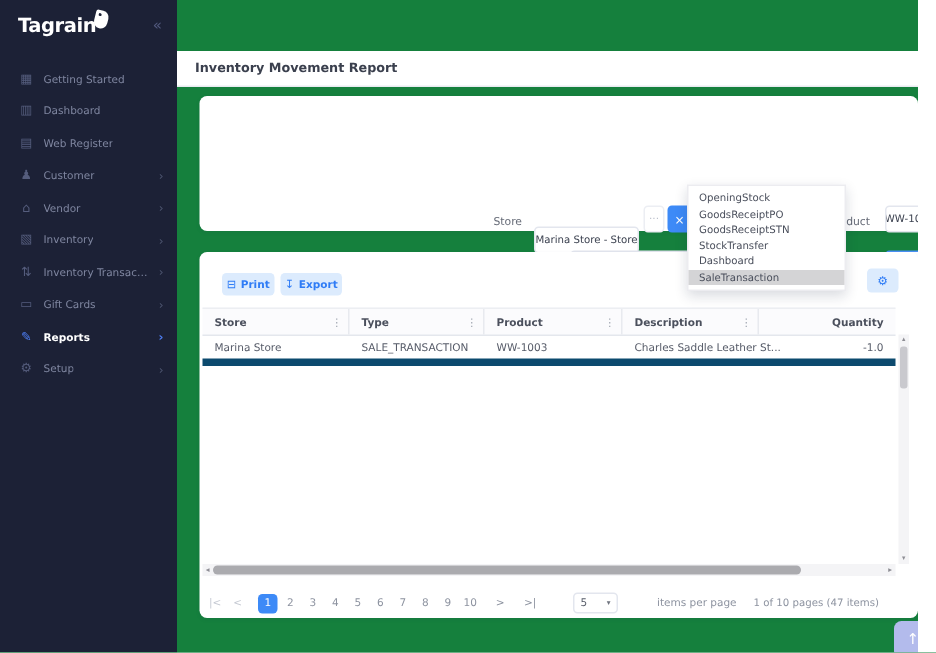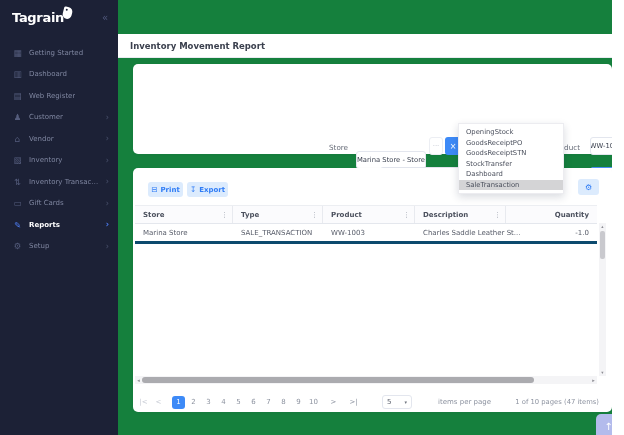--- a/index.html
+++ b/index.html
@@ -56,21 +56,21 @@
   .tool-btn { position:absolute; top:14px; height:15px; background:#dcebfd; border-radius:3px; color:#2f7cf6; font-size:7px; font-weight:bold; display:flex; align-items:center; justify-content:center; gap:3px; cursor:pointer; }
   .tool-btn .t-ico { font-size:7.5px; font-weight:normal; }
   .btn-print { left:15px; width:35px; }
   .btn-export { left:54px; width:41px; }
   .btn-gear { position:absolute; top:11px; left:445px; width:21px; height:16px; background:#dcebfd; border-radius:3px; color:#2f7cf6; font-size:8px; display:flex; align-items:center; justify-content:center; cursor:pointer; }
 
   .g-header { position:absolute; left:2px; top:37px; width:462px; height:19px; display:flex; background:#fbfbfd; border-top:1px solid #eceef2; border-bottom:1px solid #e4e7ed; }
   .g-hcell { display:flex; align-items:center; padding-left:8px; font-size:7px; font-weight:bold; color:#4b505d; border-right:1px solid #e8eaef; cursor:pointer; }
   .g-hcell:last-child { border-right:none; justify-content:flex-end; padding-right:8px; }
   .col-menu { margin-left:auto; margin-right:4px; color:#9aa0ac; font-size:7px; font-weight:normal; cursor:pointer; }
-  .g-row { position:absolute; left:2px; top:56px; width:462px; height:20px; display:flex; align-items:center; border-bottom:3px solid #0c4a6e; font-size:7px; color:#565b68; }
+  .g-row { position:absolute; left:2px; top:56px; width:462px; height:20px; display:flex; align-items:center; border-bottom:5px solid #0c4a6e; font-size:7px; color:#565b68; }
   .g-cell { padding-left:8px; white-space:nowrap; }
   .g-cell.num { text-align:right; padding-right:8px; padding-left:0; }
   .w0{width:98px;} .w1{width:90px;} .w2{width:92px;} .w3{width:91px;} .w4{width:91px;align-items:center;}
 
   .vscroll { position:absolute; left:466px; top:55px; width:7px; height:153px; background:#f4f4f6; display:flex; flex-direction:column; align-items:center; cursor:pointer; }
   .vs-arrow { font-size:4.5px; color:#8d8d94; line-height:7px; }
   .vs-thumb { width:5px; height:28px; background:#c9c9ce; border-radius:2px; margin-top:1px; }
   .vs-bottom { margin-top:auto; }
   .hscroll { position:absolute; left:2px; top:208px; width:462px; height:8px; background:#f4f4f6; display:flex; align-items:center; cursor:pointer; }
   .hs-arrow { font-size:5px; color:#8d8d94; width:7px; text-align:center; }
@@ -78,21 +78,21 @@
   .hs-right { margin-left:auto; }
 
   .pager { position:absolute; left:4px; top:227px; height:14px; display:flex; align-items:center; font-size:7px; color:#8d93a0; }
   .pg-btn { width:13px; height:13px; display:flex; align-items:center; justify-content:center; border-radius:3px; margin-right:2px; cursor:pointer; }
   .pg-btn.disabled { color:#c6cad3; }
   .pg-btn.active { background:#3d8af7; color:#fff; }
   .pg-gap { width:5px; }
   .page-size { width:30px; height:14px; margin-left:20px; border:1px solid #e3e6ee; border-radius:3px; display:flex; align-items:center; justify-content:space-between; padding:0 4px; color:#5a5f6b; cursor:pointer; }
   .ps-chev { font-size:5px; color:#70757f; }
   .per-page { margin-left:8px;padding-left:18px; }
-  .pager-summary { position:absolute; right:13px; top:230px; font-size:6.8px; color:#8d93a0; }
+  .pager-summary { position:absolute; right:26px; top:230px; font-size:6.8px; color:#8d93a0; }
 
   .scrolltop { position:absolute; left:596px; top:414px; width:25px; height:25px; background:#b3bbec; border-radius:5px; color:#fff; font-size:10px; display:flex; align-items:center; justify-content:center; cursor:pointer; z-index:30; }
 </style>
 </head>
 <body>
 
 <div class="screen">
 
   <div class="sidebar">
     <div class="logo-row">

